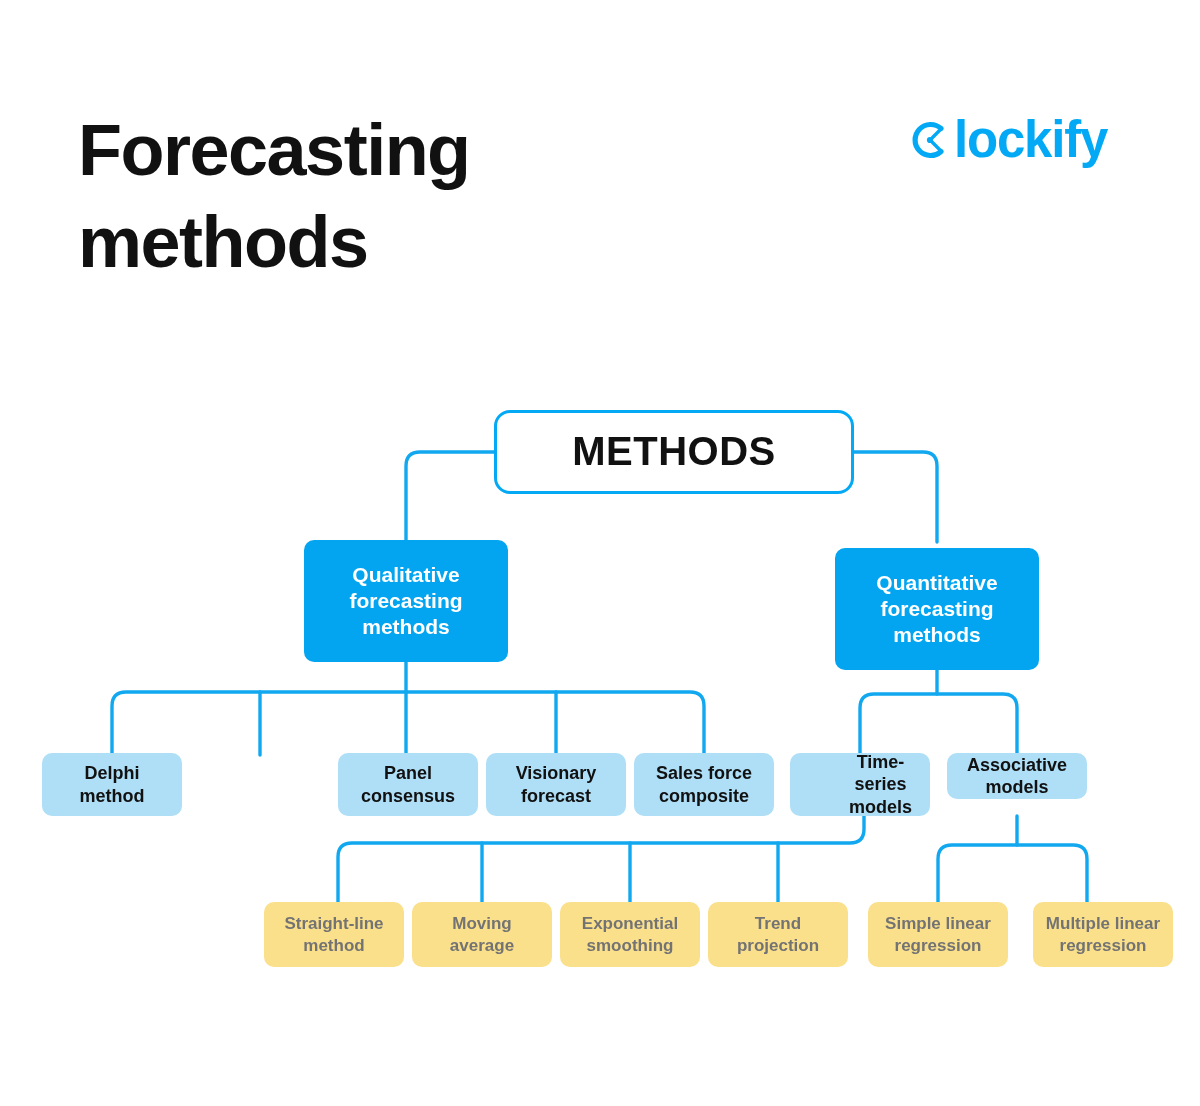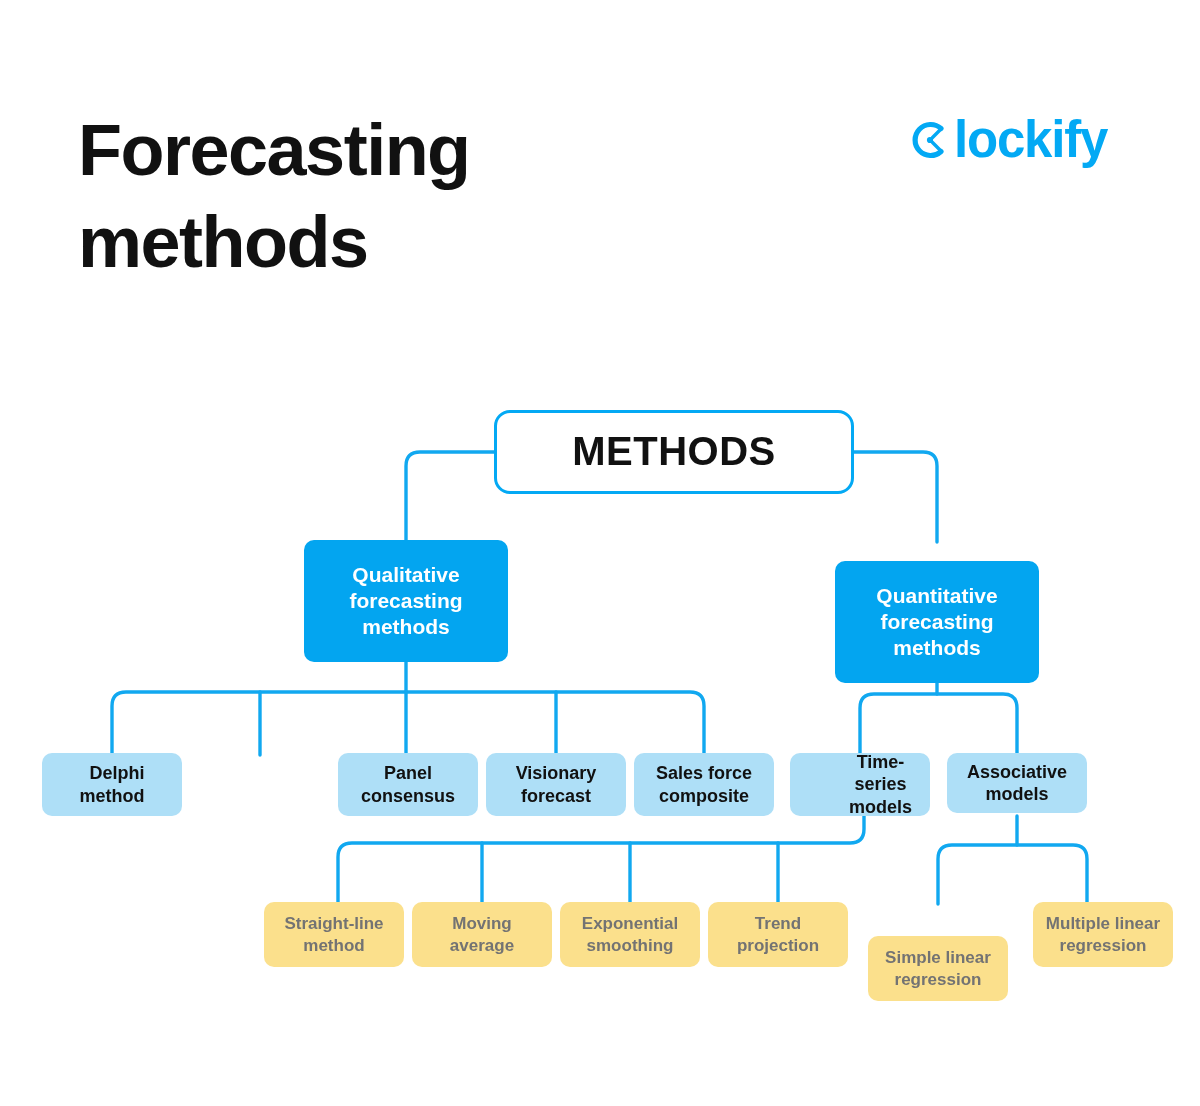--- a/index.html
+++ b/index.html
@@ -168,44 +168,44 @@
         <path d="M1017 816 V 845"></path>
         <path d="M938 904 V 859 Q 938 845 952 845 H 1073 Q 1087 845 1087 859 V 904"></path>
       </g>
     </svg>
 
     <div class="node root" style="left:494px; top:410px; width:360px; height:84px;">METHODS</div>
 
     <div class="node primary" style="left:304px; top:540px; width:204px; height:122px;">Qualitative
 forecasting
 methods</div>
-    <div class="node primary" style="left:835px; top:561px; width:204px; height:122px;">Quantitative
+    <div class="node primary" style="left:835px; top:548px; width:204px; height:122px;">Quantitative
 forecasting
 methods</div>
 
-    <div class="node secondary" style="left:42px; top:753px; width:140px; height:63px;text-align:right;">Delphi
+    <div class="node secondary" style="left:42px; top:753px; width:140px; height:63px;">Delphi
 method</div>
     <div class="node secondary" style="left:486px; top:753px; width:140px; height:63px;">Visionary
 forecast</div>
     <div class="node secondary" style="left:338px; top:753px; width:140px; height:63px;">Panel
 consensus</div>
     <div class="node secondary" style="left:634px; top:753px; width:140px; height:63px;">Sales force
 composite</div>
     <div class="node secondary" style="left:790px; top:753px; width:140px; height:63px;padding-left:41px;">Time-series
 models</div>
-    <div class="node secondary" style="left:947px; top:753px; width:140px; height:60px;">Associative
+    <div class="node secondary" style="left:947px; top:753px; width:140px; height:46px;">Associative
 models</div>
 
     <div class="node tertiary" style="left:264px; top:902px; width:140px; height:65px;">Straight-line
 method</div>
     <div class="node tertiary" style="left:412px; top:902px; width:140px; height:65px;">Moving
 average</div>
     <div class="node tertiary" style="left:560px; top:902px; width:140px; height:65px;">Exponential
 smoothing</div>
     <div class="node tertiary" style="left:708px; top:902px; width:140px; height:65px;">Trend
 projection</div>
-    <div class="node tertiary" style="left:868px; top:902px; width:140px; height:65px;margin-top:34px;">Simple linear
+    <div class="node tertiary" style="left:868px; top:902px; width:140px; height:65px;">Simple linear
 regression</div>
     <div class="node tertiary" style="left:1017px; top:902px; width:140px; height:65px;margin-left:16px;">Multiple linear
 regression</div>
 
   </div>
 </div>
 
 </body></html>

